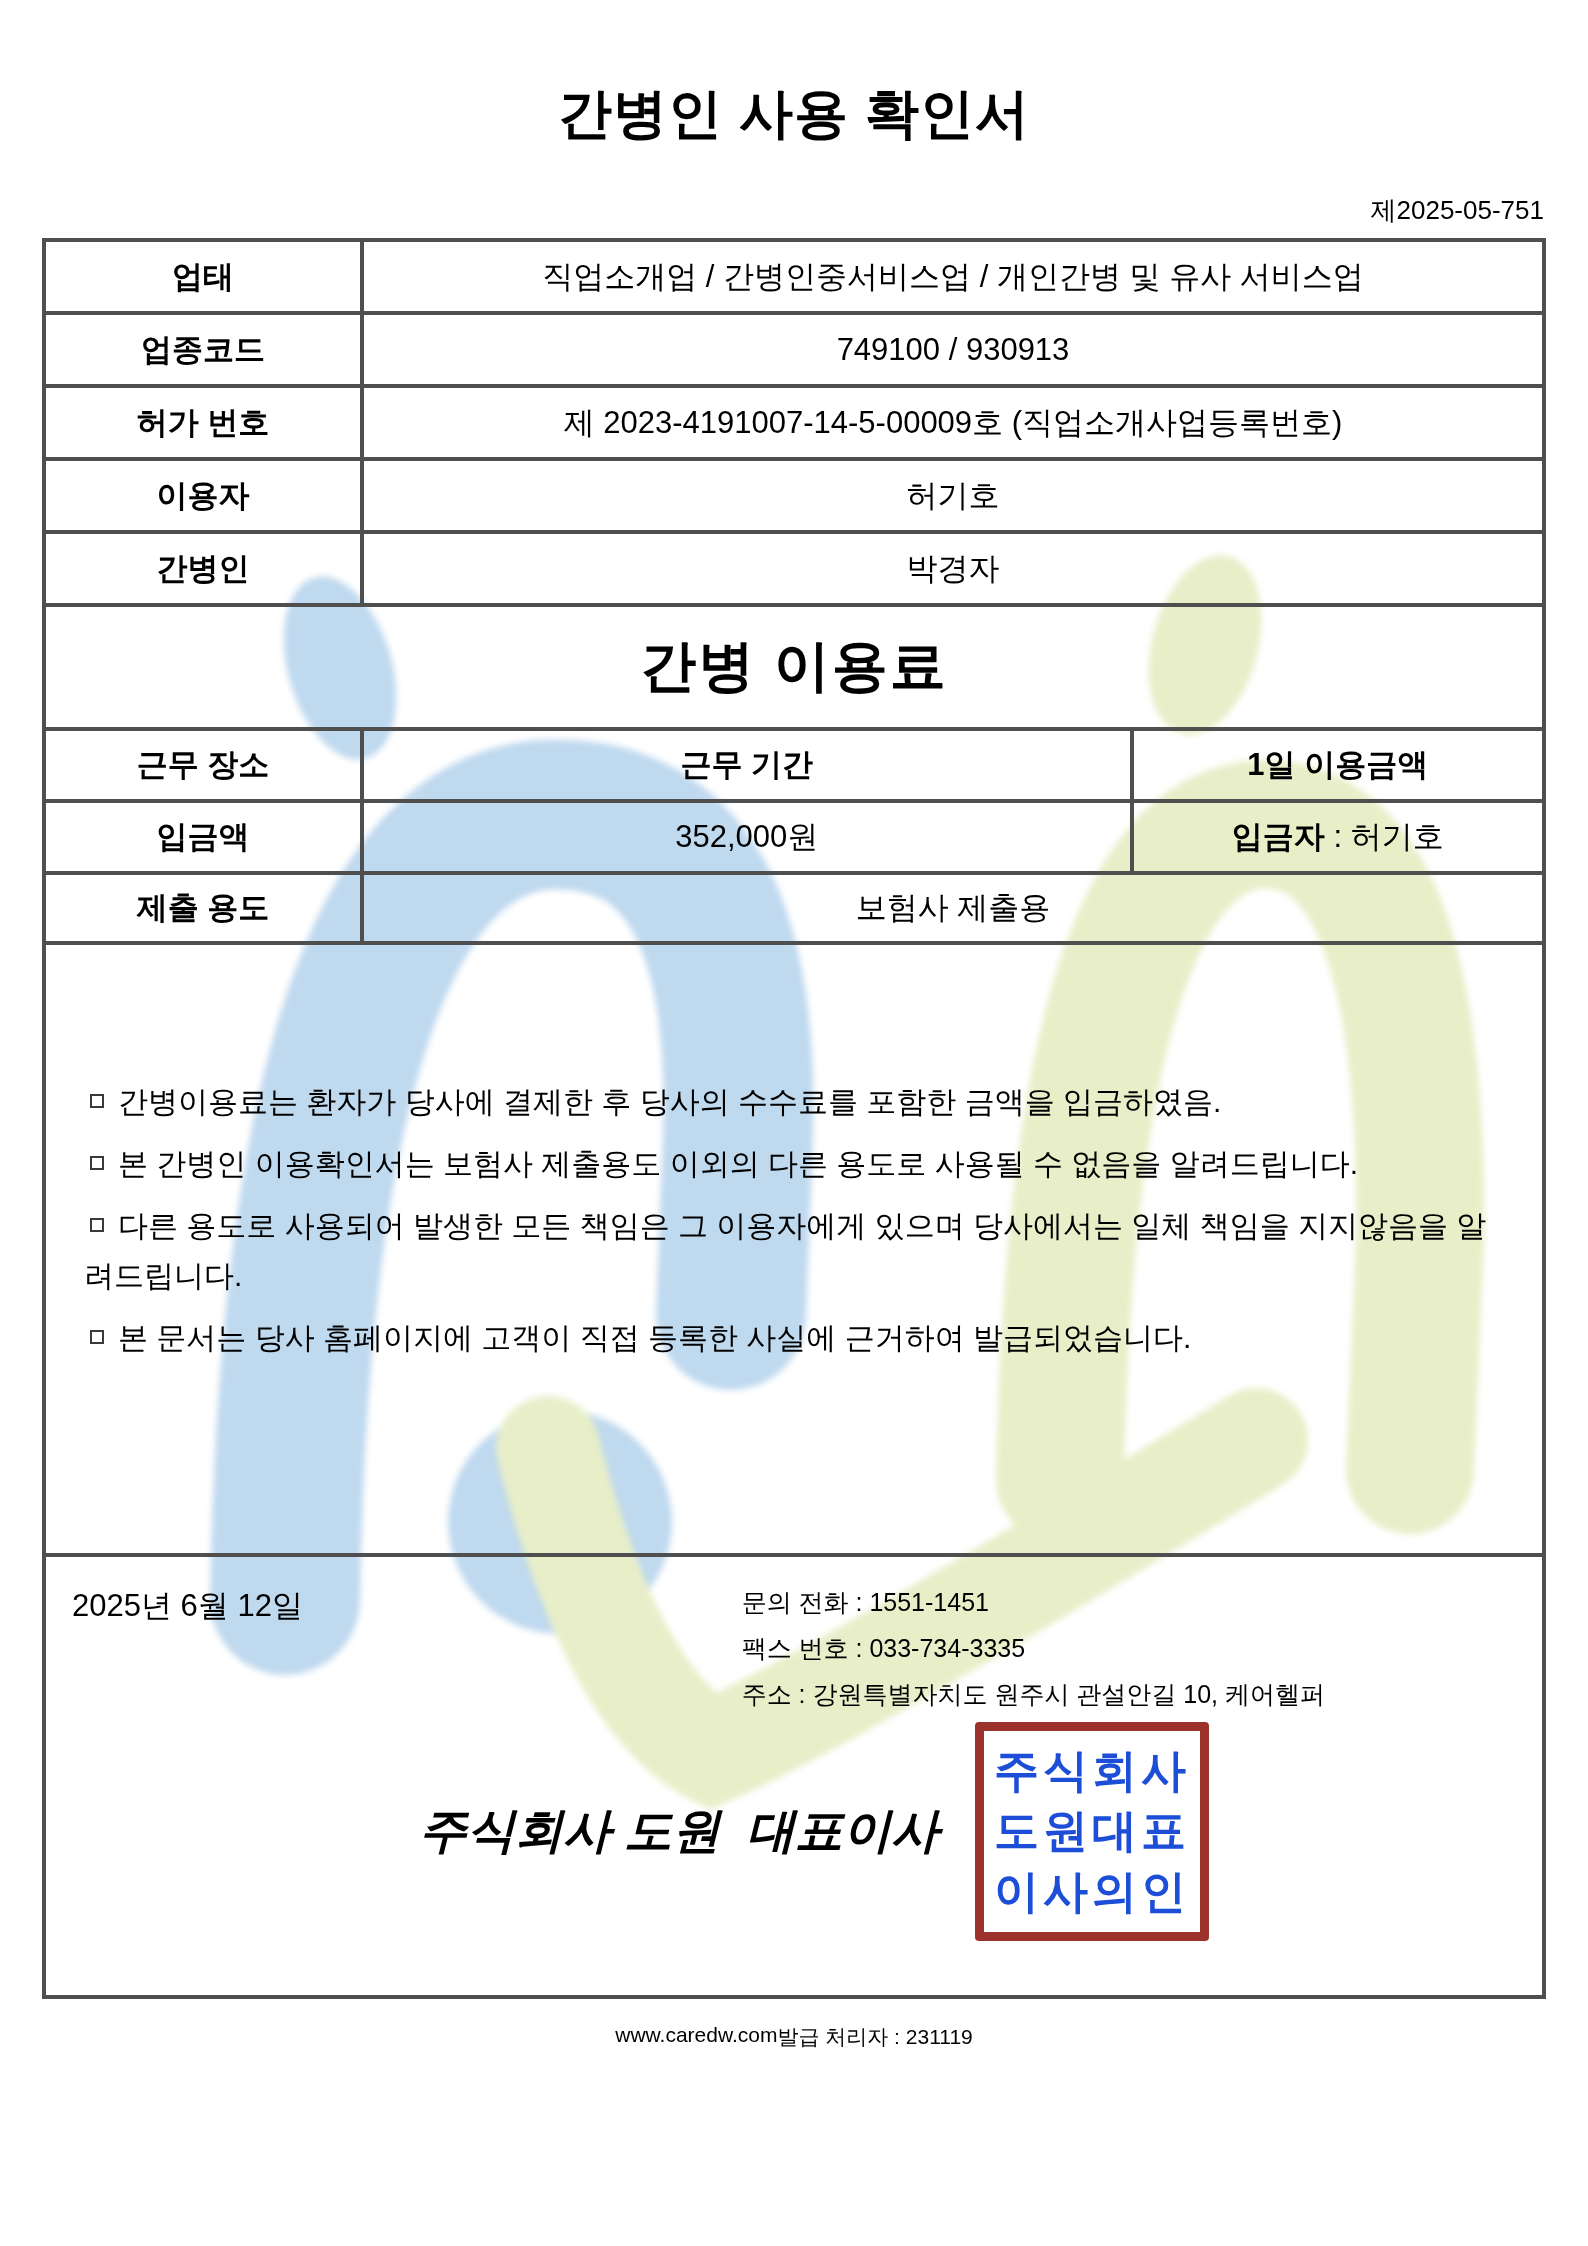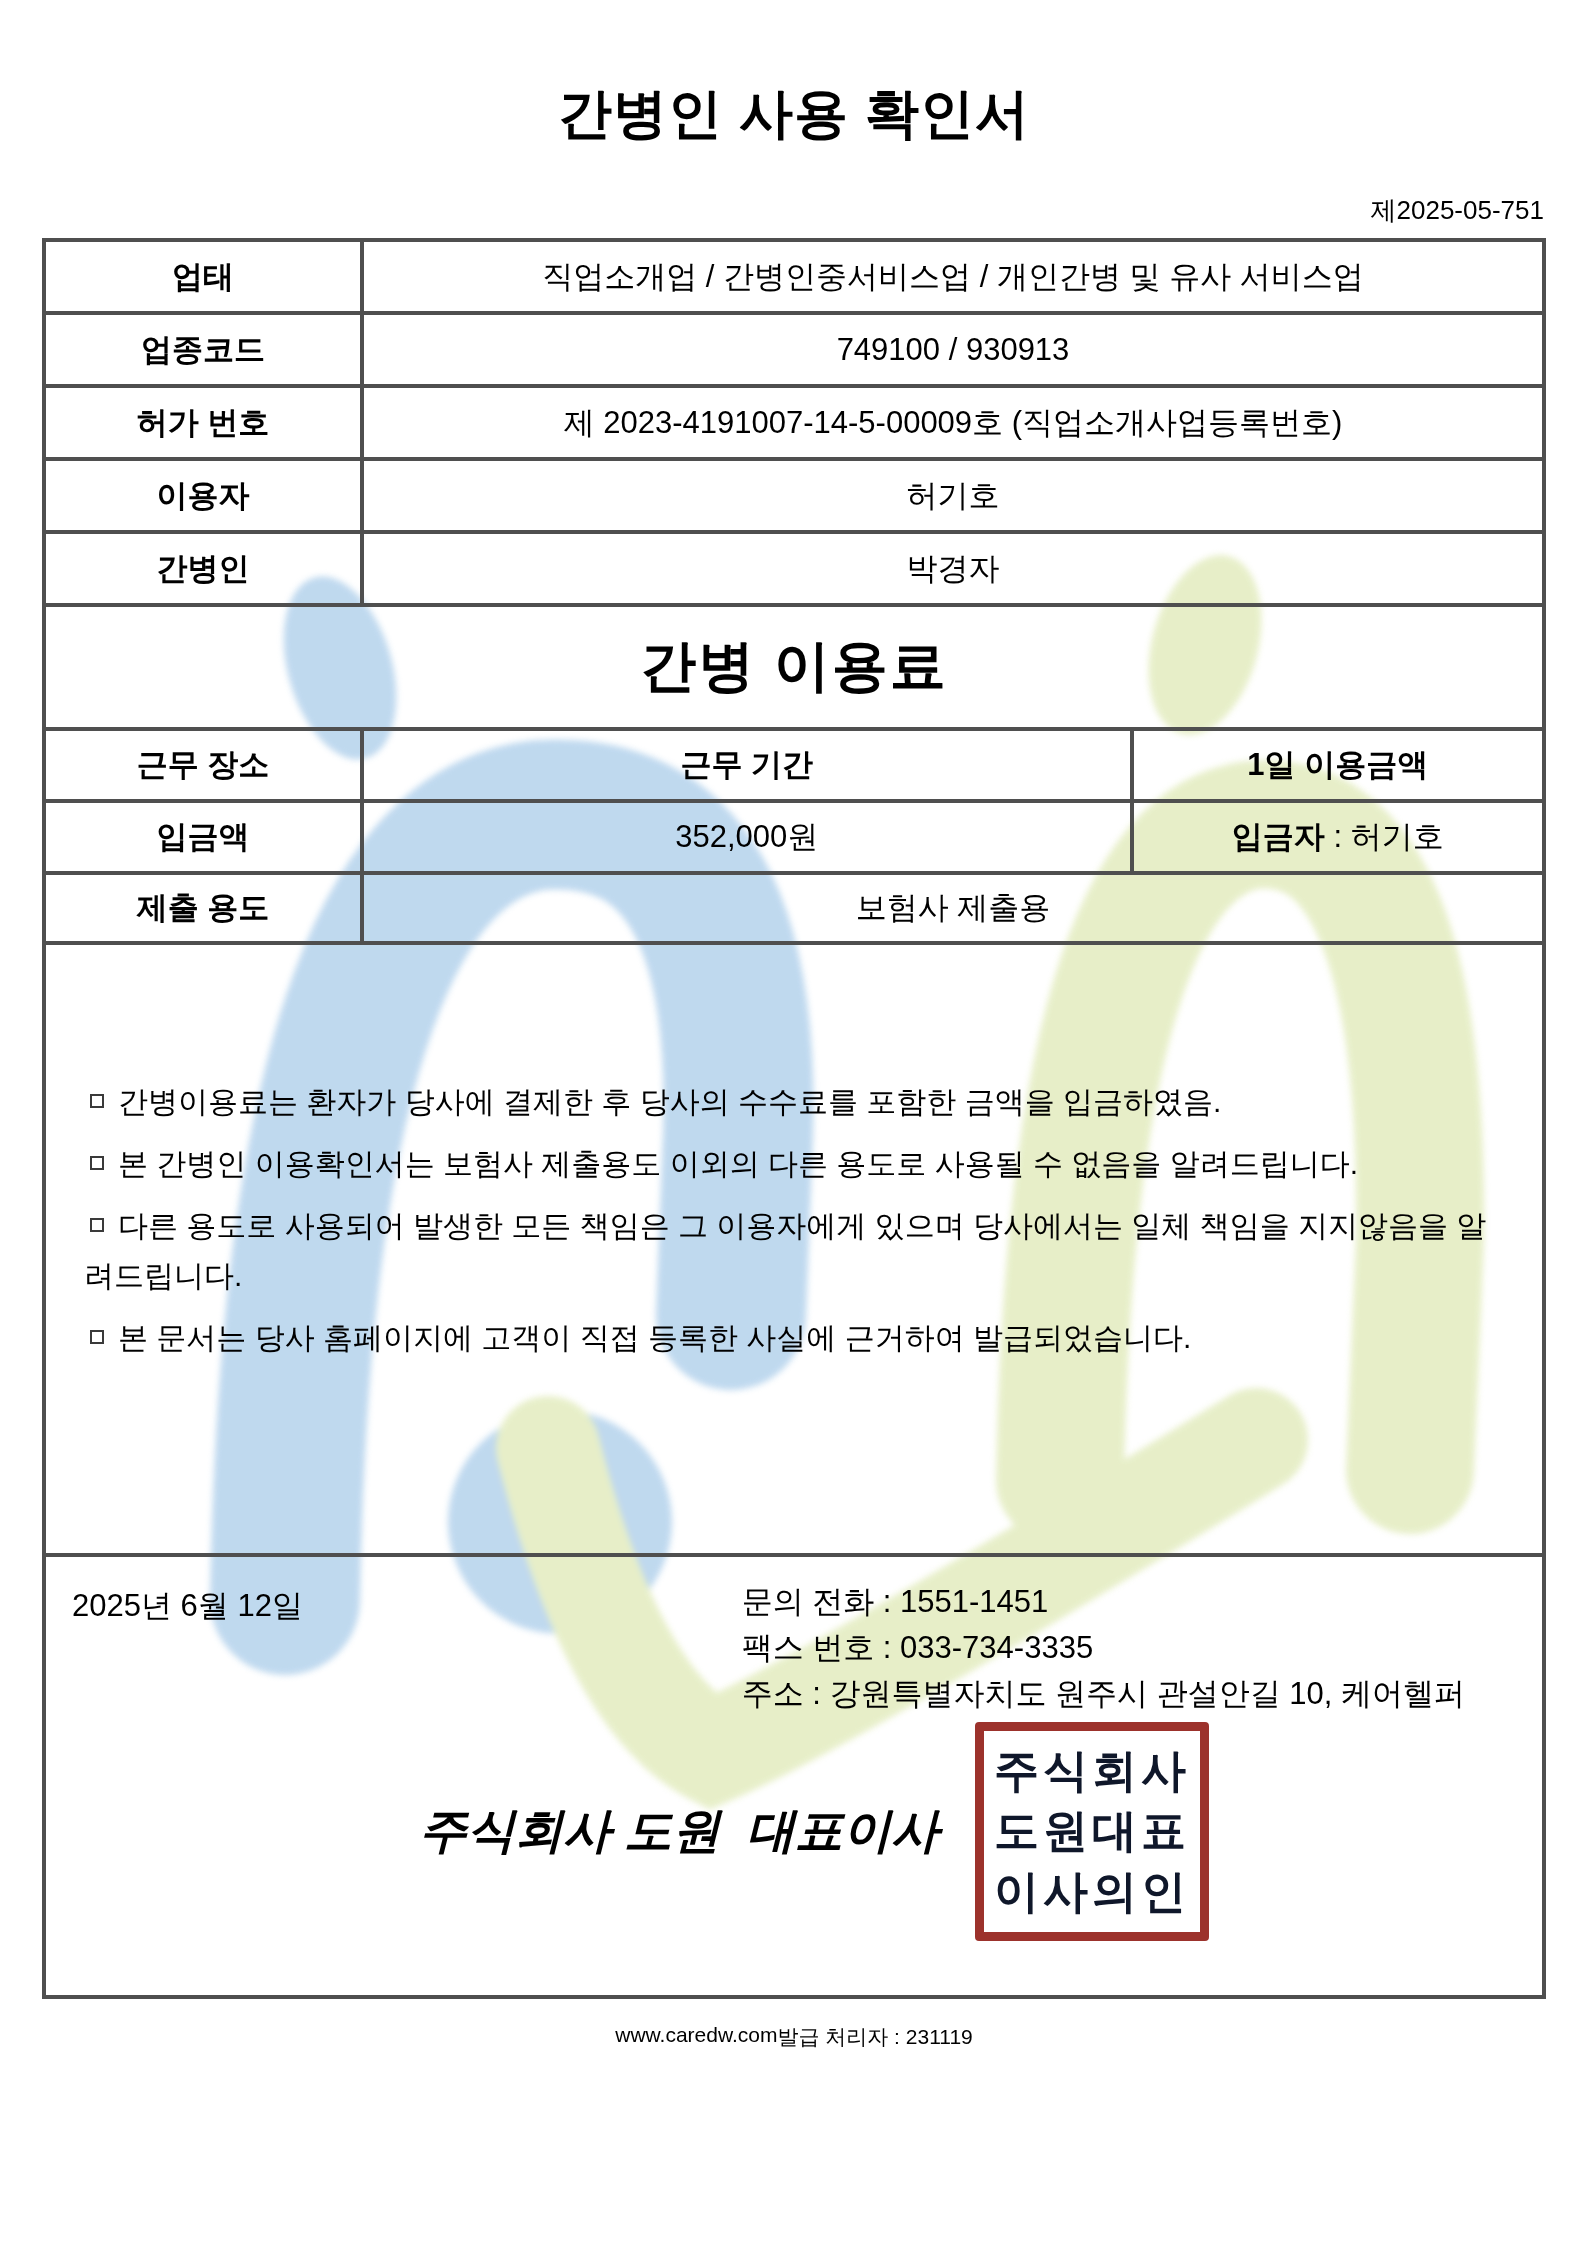--- a/index.html
+++ b/index.html
@@ -41,30 +41,30 @@
   }
   .note{margin:12px;}
   .bullet{
     display:inline-block;width:10px;height:10px;
     border:2px solid #3a3a3a;margin:0 14px 2px 6px;
     vertical-align:2px;background:transparent;
   }
   
   .bottom-cell{height:438px;position:relative;text-align:left;vertical-align:top;padding:0;}
   .issue-date{position:absolute;left:26px;top:28px;font-size:31px;}
-  .contact{position:absolute;left:46.5%;top:22px;font-size:31px;line-height:46px;}
+  .contact{position:absolute;left:46.5%;top:22px;font-size:25px;line-height:46px;}
   .sign-row{
     position:absolute;left:0;right:0;top:165px;
     display:flex;justify-content:center;align-items:center;gap:36px;
     padding-left:40px;
   }
   .sign-text{font-size:48px;font-weight:bold;white-space:pre;font-style:italic;}
   .stamp{
     border:9px solid #9c322c;border-radius:4px;
-    color:#0f172a;font-weight:bold;
+    color:#1d4ed8;font-weight:bold;
     padding:12px 10px;display:flex;flex-direction:column;gap:4px;
     background:rgba(255,255,255,.0);
   }
   .stamp span{font-size:45px;letter-spacing:4px;line-height:1.25;display:block;text-align:center;}
   
   .footer{display:flex;justify-content:center;font-size:21px;margin-top:24px;}
 </style>
 </head>
 <body>
 

